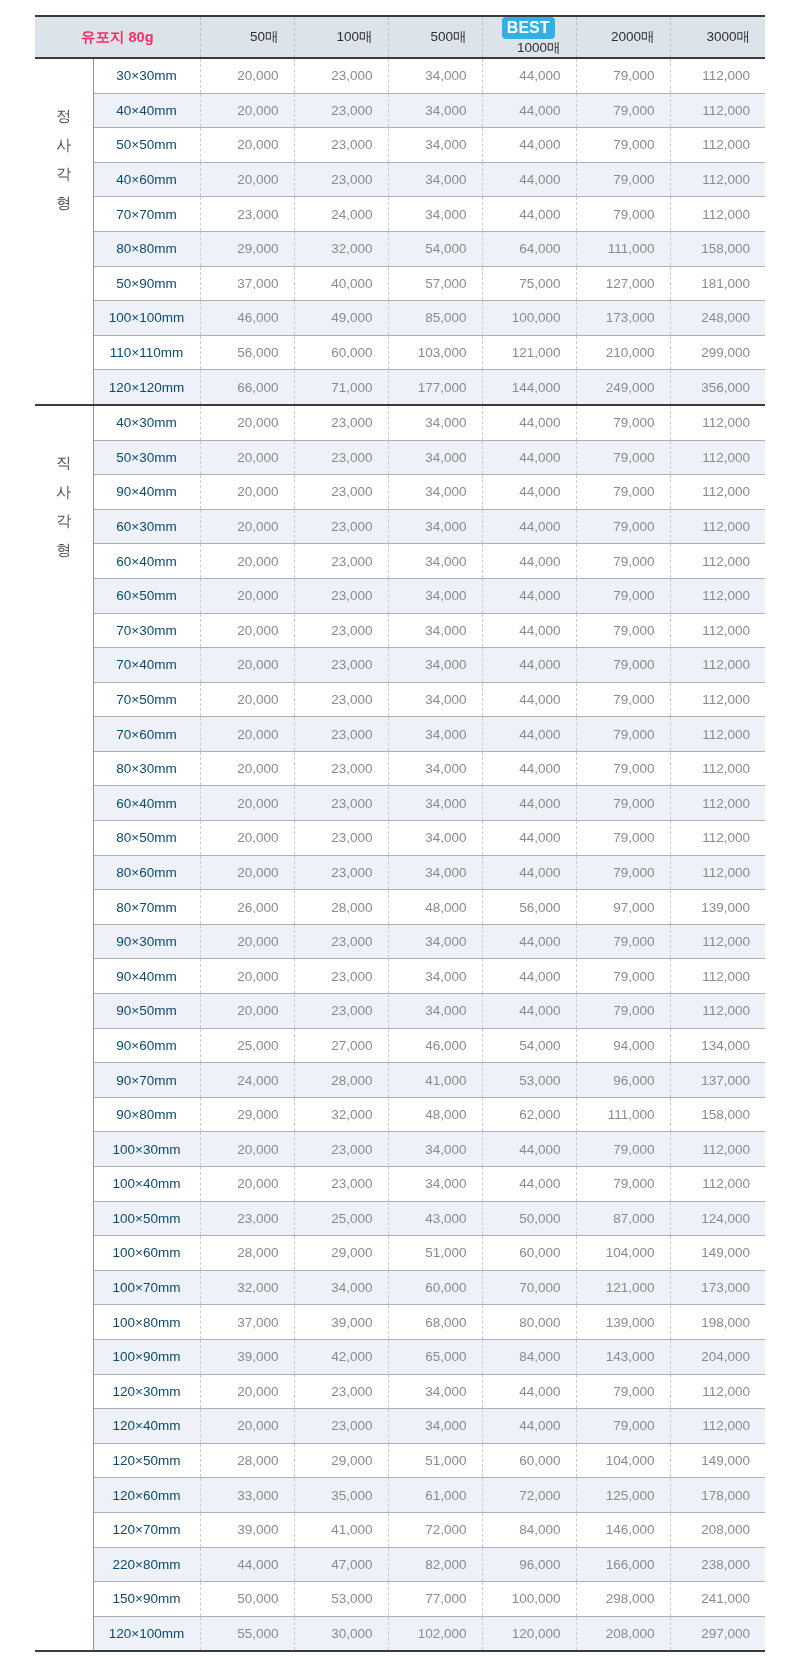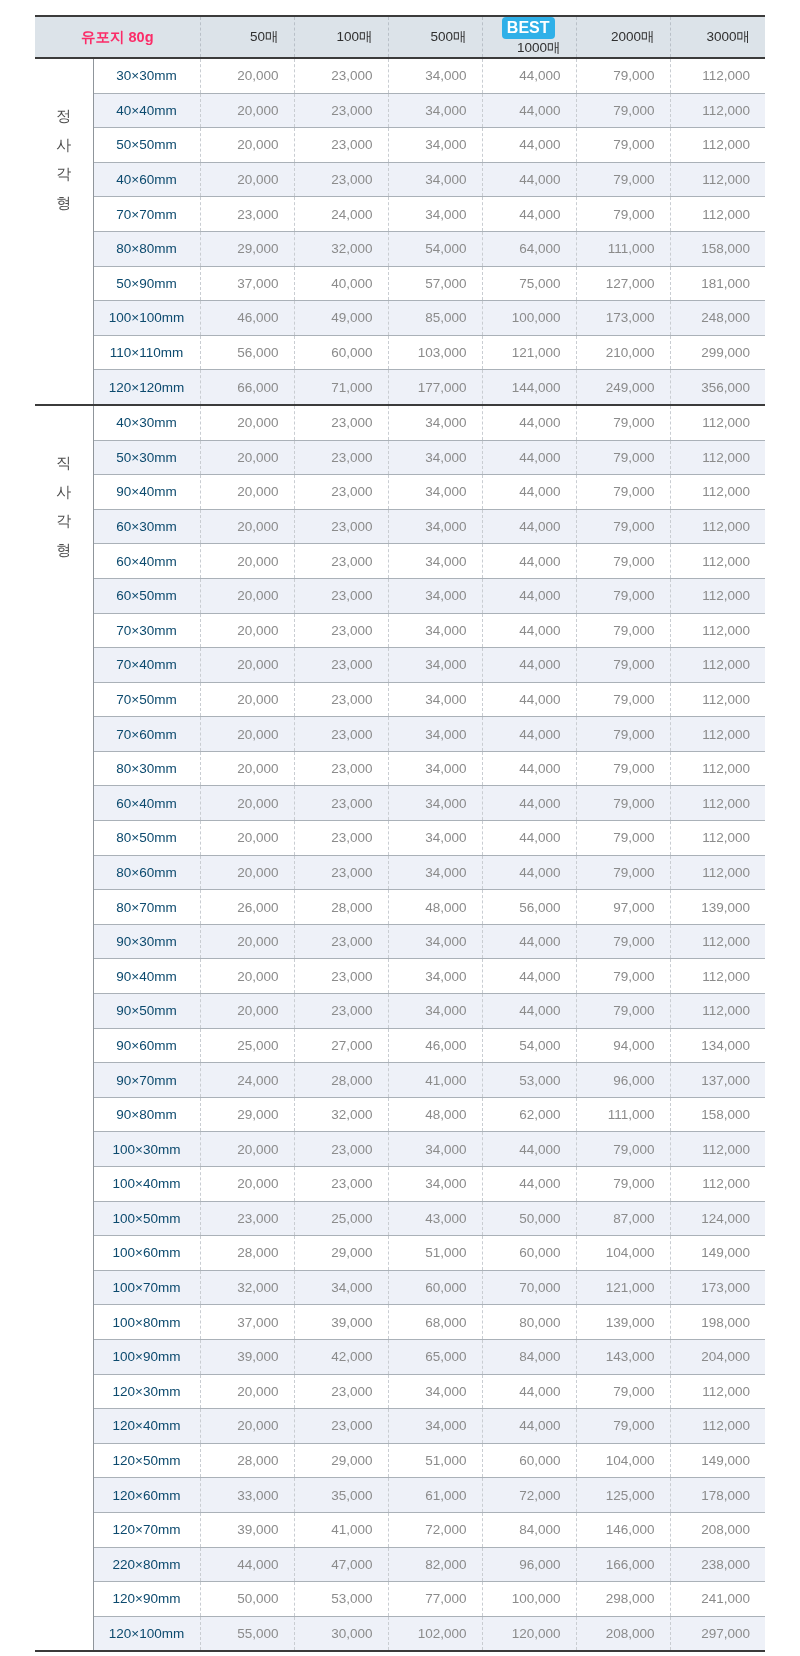--- a/index.html
+++ b/index.html
@@ -460,21 +460,21 @@
         <tr class="alt">
           <td class="size">220×80mm</td>
           <td class="num">44,000</td>
           <td class="num">47,000</td>
           <td class="num">82,000</td>
           <td class="num">96,000</td>
           <td class="num">166,000</td>
           <td class="num">238,000</td>
         </tr>
         <tr>
-          <td class="size">120×90mm</td>
+          <td class="size">150×90mm</td>
           <td class="num">50,000</td>
           <td class="num">53,000</td>
           <td class="num">77,000</td>
           <td class="num">100,000</td>
           <td class="num">298,000</td>
           <td class="num">241,000</td>
         </tr>
         <tr class="alt">
           <td class="size">120×100mm</td>
           <td class="num">55,000</td>

